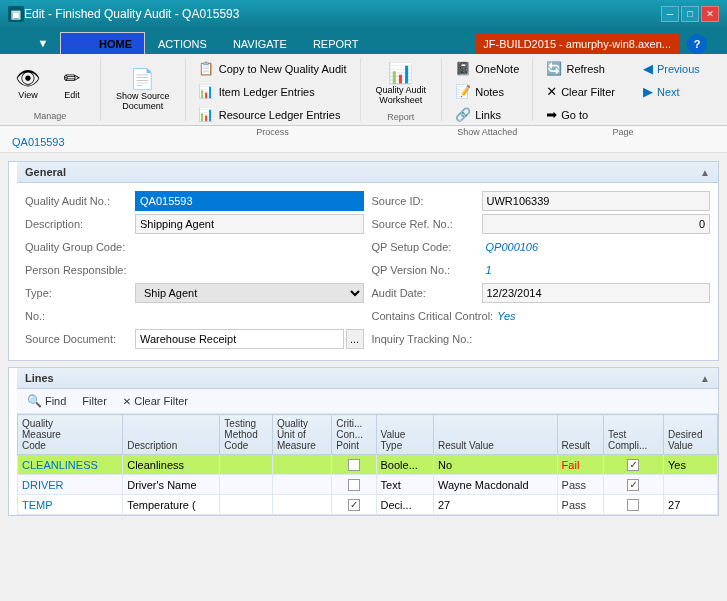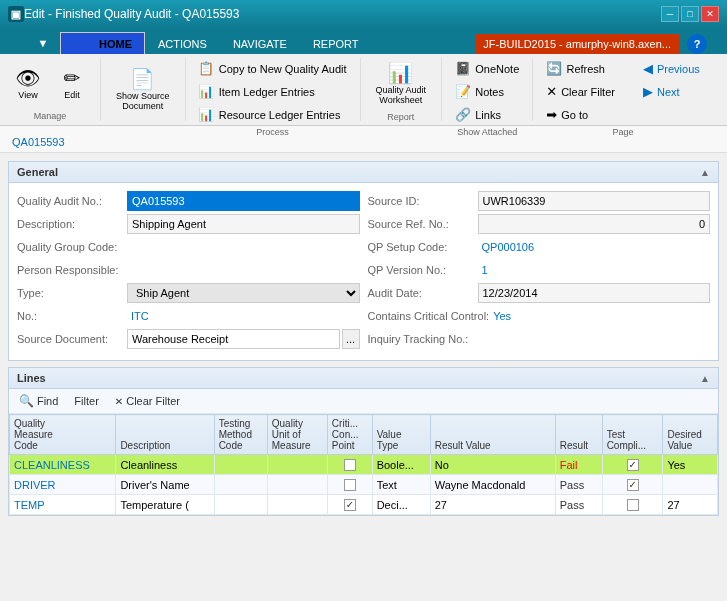--- a/index.html
+++ b/index.html
@@ -134,20 +134,21 @@
       padding: 8px;
       overflow-y: auto;
       height: calc(601px - 28px - 26px - 72px - 32px);
     }
 
     
     .section {
       border: 1px solid #c0d0e0;
       margin-bottom: 6px;
       background: white;
+      padding-left: 8px;
     }
     .section-header {
       background: linear-gradient(to bottom, #e8f0f8, #dce8f5);
       border-bottom: 1px solid #c0d0e0;
       padding: 4px 8px;
       display: flex;
       align-items: center;
       justify-content: space-between;
       font-weight: bold;
       font-size: 11px;
@@ -192,21 +193,21 @@
     }
     .form-input-readonly {
       border: 1px solid #ccc;
       padding: 1px 4px;
       background: #f5f5f5;
       font-size: 11px;
       height: 20px;
       width: 100%;
     }
     .form-text { font-size: 11px; color: #333; padding: 1px 4px; }
-    .form-link { font-size: 11px; color: #0070c0; cursor: pointer; padding: 1px 4px; }
+    .form-link { font-size: 11px; color: #0070c0; cursor: pointer; padding: 1px 4px; font-style: italic; }
     .form-select-wrap {
       display: flex; align-items: center; gap: 2px; width: 100%;
     }
     .form-select {
       border: 1px solid #ccc;
       padding: 1px 4px;
       background: #e5e5e5;
       font-size: 11px;
       height: 20px;
       flex: 1;
@@ -481,23 +482,20 @@
             <div class="form-value">
               <div class="form-select-wrap">
                 <select class="form-select">
                   <option>Ship Agent</option>
                 </select>
               </div>
             </div>
           </div>
           <div class="form-row">
             <span class="form-label">No.:</span>
-            <div class="form-value">
-              <span class="form-link">ITC</span>
-            </div>
           </div>
           <div class="form-row">
             <span class="form-label">Source Document:</span>
             <div class="form-value">
               <div class="form-input-with-btn">
                 <input value="Warehouse Receipt" style="border: 1px solid rgb(204, 204, 204); padding: 1px 4px; height: 20px; font-size: 11px; width: 130px;">
                 <button class="ellipsis-btn">...</button>
               </div>
             </div>
           </div>

